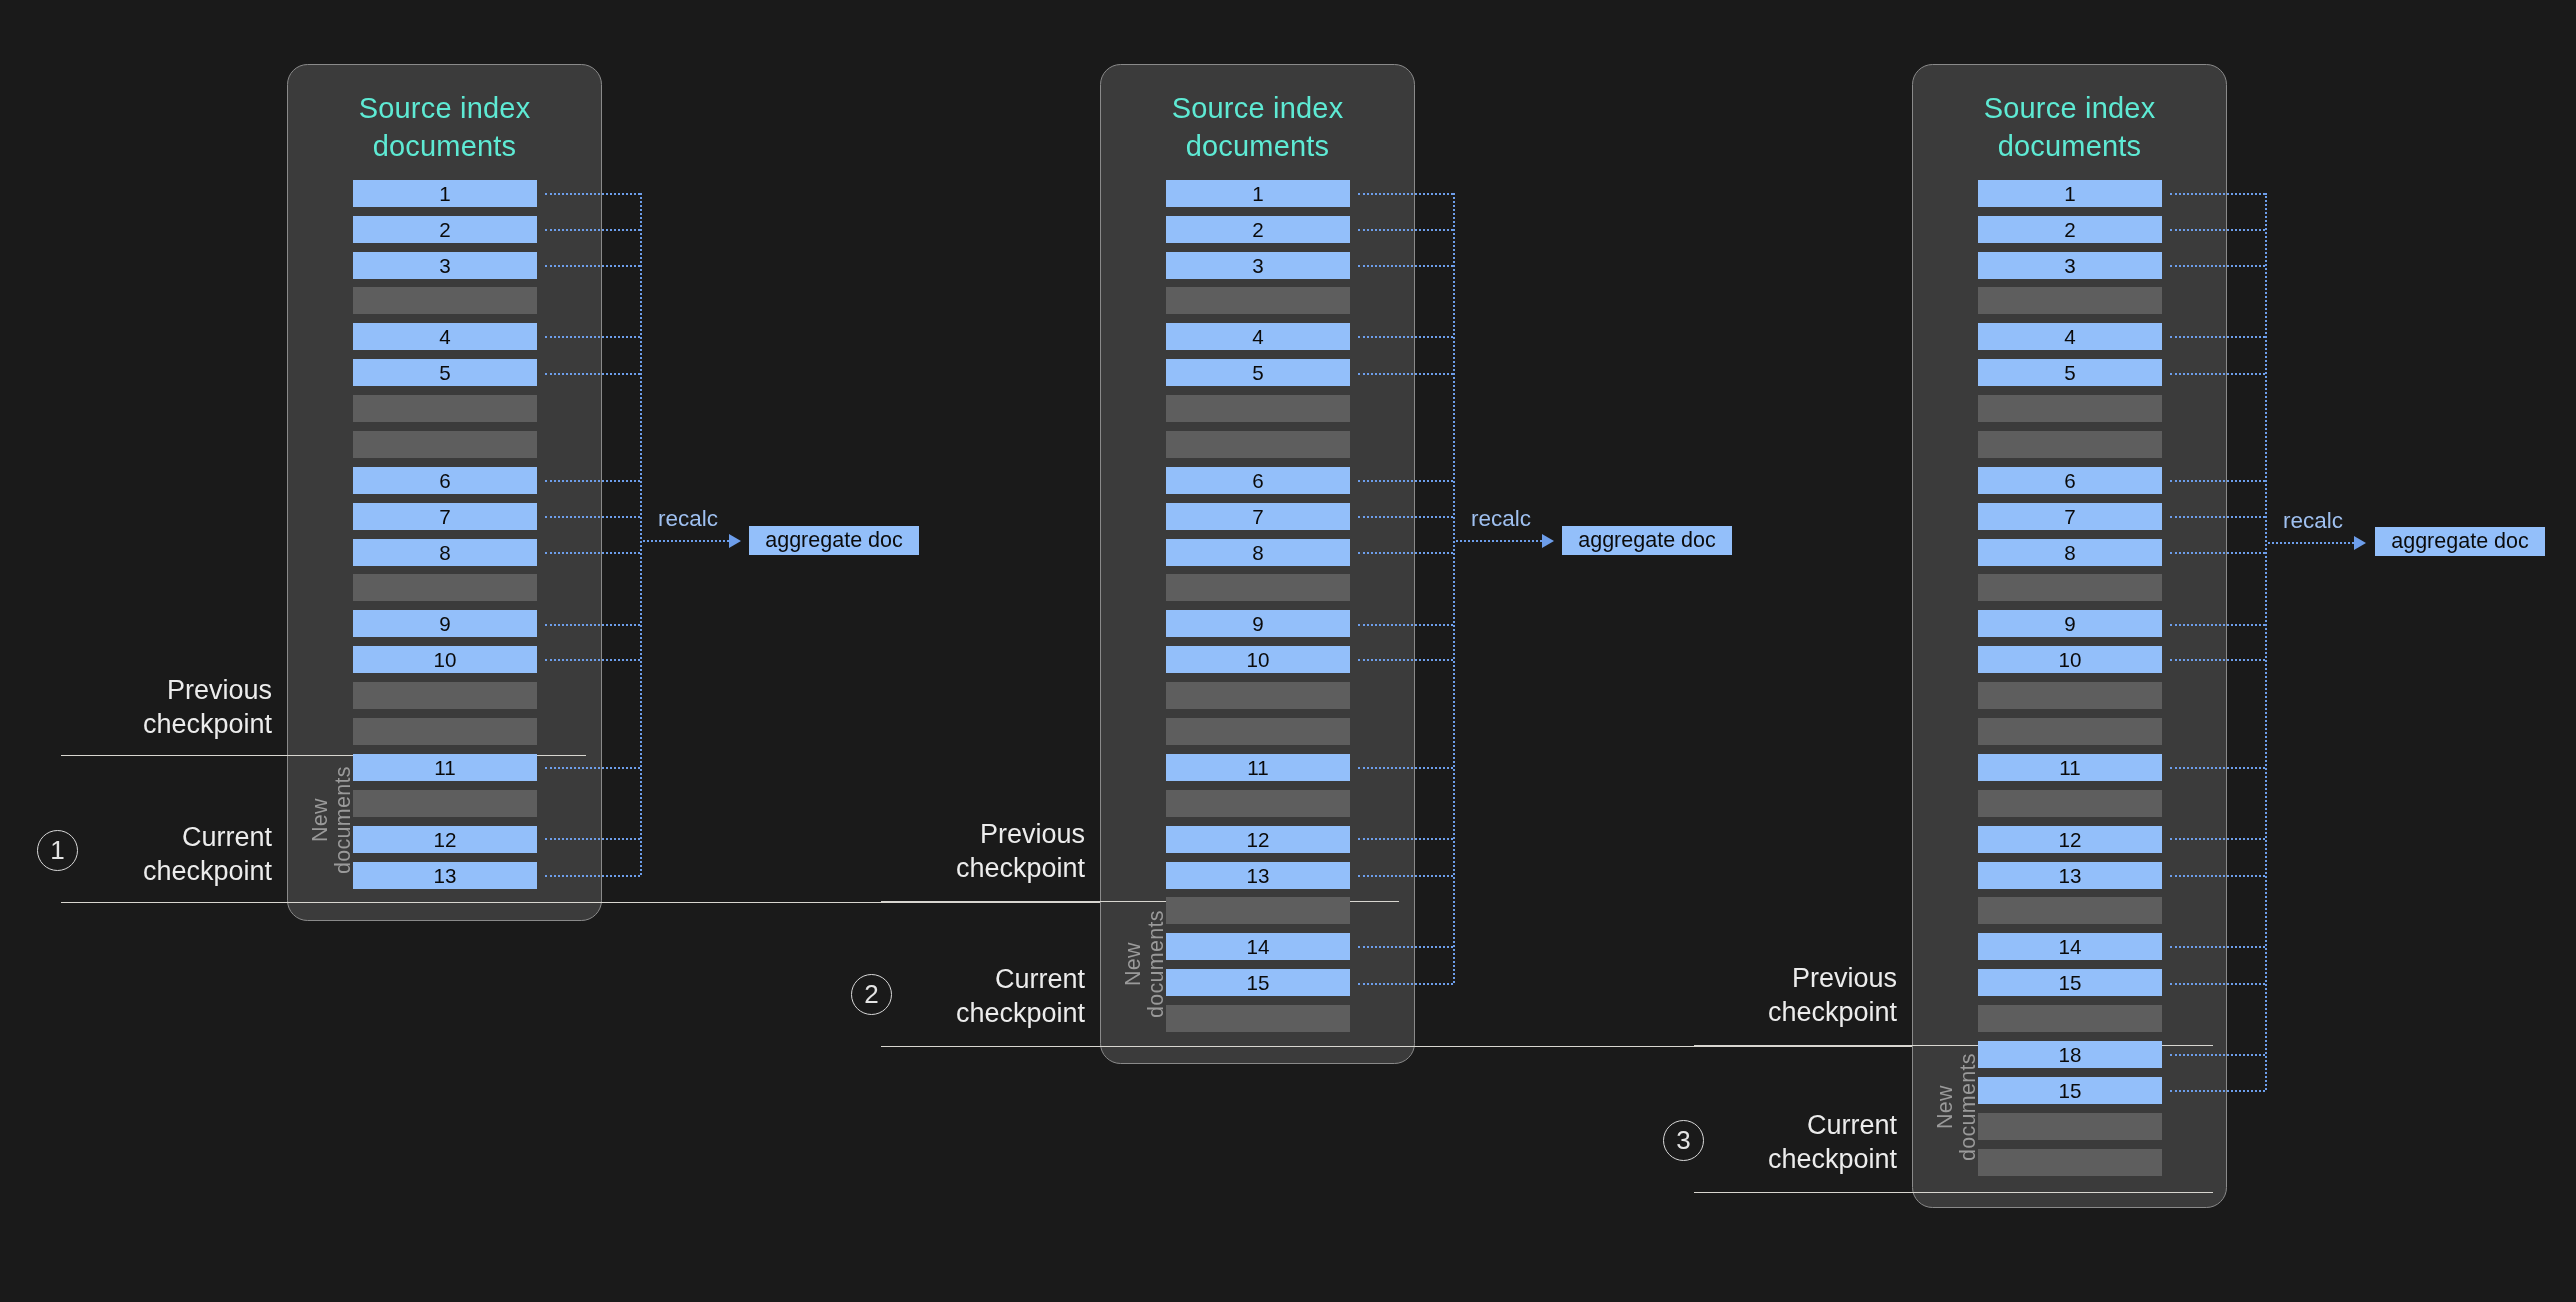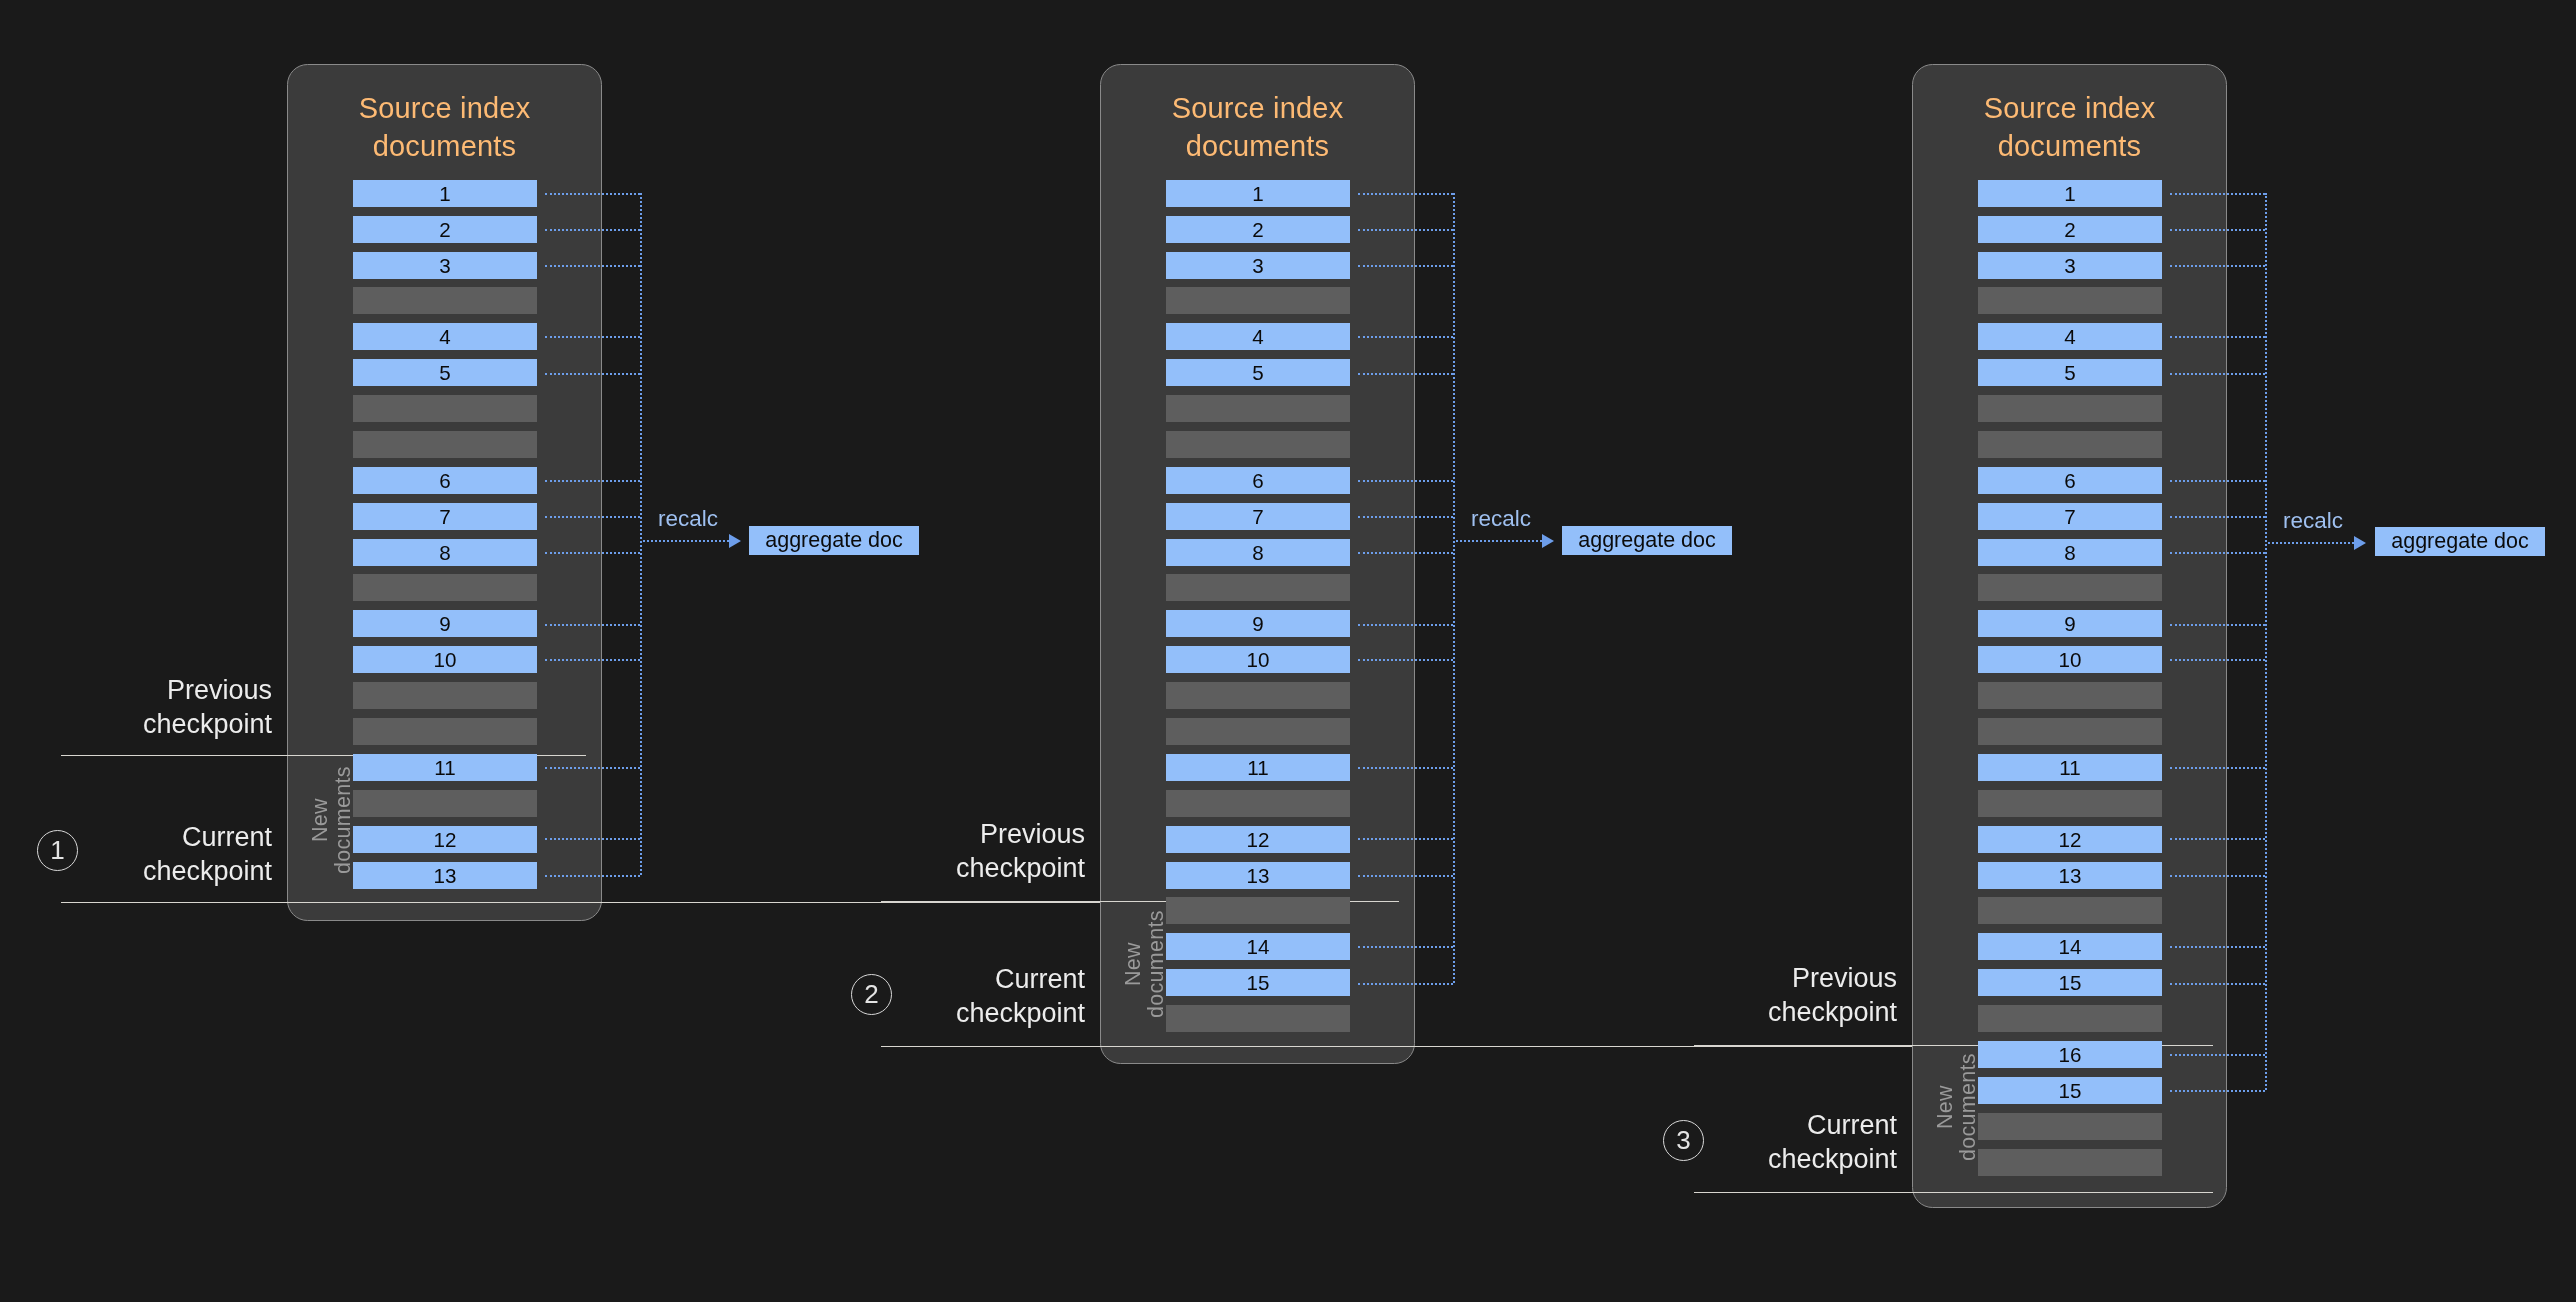--- a/index.html
+++ b/index.html
@@ -15,21 +15,21 @@
     position:absolute;
     background:#3b3b3b;
     border:1.9px solid #8a8a8a;
     border-radius:20.6px;
     box-sizing:border-box;
   }
   .panel-title{
     position:absolute;left:0;right:0;top:24px;
     text-align:center;
     font-size:29px;line-height:38px;
-    color:#fdba74;
+    color:#5eead4;
     letter-spacing:0.2px;
     white-space:pre-line;
   }
   .row{
     position:absolute;
     height:27px;
     box-sizing:border-box;
     font-size:20.6px;
     line-height:27px;
     text-align:center;
@@ -262,21 +262,21 @@
     <div class="row blue" style="left: 1978px; top: 826px; width: 184px;">12</div>
     <div class="dot-h" style="left: 2170px; top: 838px; width: 95px;"></div>
     <div class="row blue" style="left: 1978px; top: 862px; width: 184px;">13</div>
     <div class="dot-h" style="left: 2170px; top: 875px; width: 95px;"></div>
     <div class="row gap" style="left: 1978px; top: 897px; width: 184px;"></div>
     <div class="row blue" style="left: 1978px; top: 933px; width: 184px;">14</div>
     <div class="dot-h" style="left: 2170px; top: 946px; width: 95px;"></div>
     <div class="row blue" style="left: 1978px; top: 969px; width: 184px;">15</div>
     <div class="dot-h" style="left: 2170px; top: 983px; width: 95px;"></div>
     <div class="row gap" style="left: 1978px; top: 1005px; width: 184px;"></div>
-    <div class="row blue" style="left: 1978px; top: 1041px; width: 184px;">16</div>
+    <div class="row blue" style="left: 1978px; top: 1041px; width: 184px;">18</div>
     <div class="dot-h" style="left: 2170px; top: 1054px; width: 95px;"></div>
     <div class="row blue" style="left: 1978px; top: 1077px; width: 184px;">15</div>
     <div class="dot-h" style="left: 2170px; top: 1090px; width: 95px;"></div>
     <div class="row gap" style="left: 1978px; top: 1113px; width: 184px;"></div>
     <div class="row gap" style="left: 1978px; top: 1149px; width: 184px;"></div>
     <div class="dot-v" style="left: 2265px; top: 193px; height: 897px;"></div>
     <div class="arrow-line" style="left: 2268px; top: 542px; width: 86px;"></div>
     <div class="arrow-head" style="left: 2354px; top: 536px;"></div>
     <div class="recalc" style="left: 2283px; top: 508px;">recalc</div>
     <div class="aggdoc" style="left: 2375px; top: 527px; width: 170px;">aggregate doc</div>

